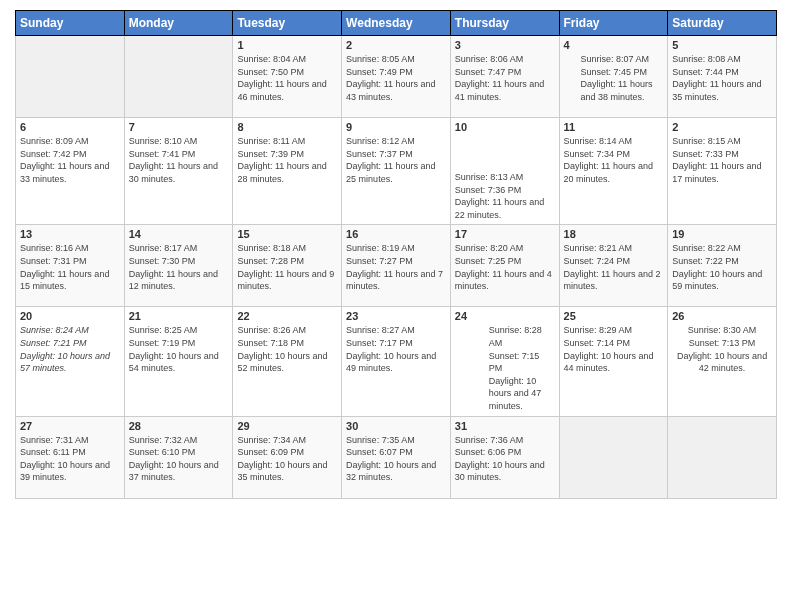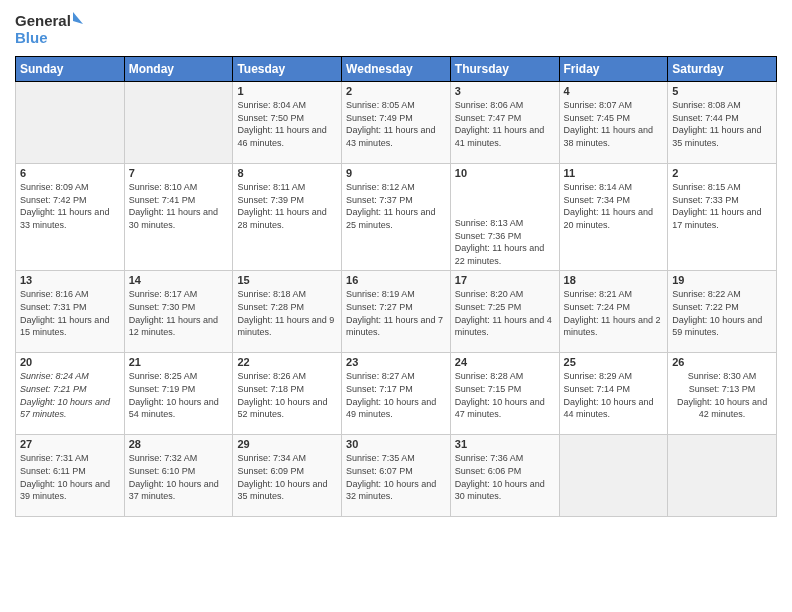--- a/index.html
+++ b/index.html
@@ -82,33 +82,20 @@
       line-height: 1.4;
     }
     .empty-cell {
       background: #f0f0f0 !important;
     }
   </style>
 </head>
 <body>
 
 <div class="page">
-  <div class="header">
-    <div class="logo">
-        <svg width="70" height="38">
-    <text x="0" y="16" font-size="15" font-weight="bold" font-family="Arial" fill="#333">General</text>
-    <text x="0" y="33" font-size="15" font-weight="bold" font-family="Arial" fill="#4a90d9">Blue</text>
-    <polygon points="58,2 68,14 58,11" fill="#4a90d9"></polygon>
-  </svg>
-      </div>
-    <div class="title-block">
-      <div class="month-title"></div>
-      <div class="location"></div>
-    </div>
-  </div>
 
   <table class="calendar">
     <thead>
       <tr>
       <th>Sunday</th>
           <th>Monday</th>
           <th>Tuesday</th>
           <th>Wednesday</th>
           <th>Thursday</th>
           <th>Friday</th>
@@ -132,21 +119,21 @@
 Daylight: 11 hours and 43 minutes.</div>
           </td>
           <td>
             <span class="day-num">3</span>
             <div class="day-info" style="white-space: pre-line;">Sunrise: 8:06 AM
 Sunset: 7:47 PM
 Daylight: 11 hours and 41 minutes.</div>
           </td>
           <td>
             <span class="day-num">4</span>
-            <div class="day-info" style="white-space: pre-line;">Sunrise: 8:07 AM
+            <div class="day-info" style="white-space: pre-line; margin-left: 17px;">Sunrise: 8:07 AM
 Sunset: 7:45 PM
 Daylight: 11 hours and 38 minutes.</div>
           </td>
           <td>
             <span class="day-num">5</span>
             <div class="day-info" style="white-space: pre-line;">Sunrise: 8:08 AM
 Sunset: 7:44 PM
 Daylight: 11 hours and 35 minutes.</div>
           </td>
         </tr>
@@ -258,21 +245,21 @@
 Daylight: 10 hours and 52 minutes.</div>
           </td>
           <td>
             <span class="day-num">23</span>
             <div class="day-info" style="white-space: pre-line;">Sunrise: 8:27 AM
 Sunset: 7:17 PM
 Daylight: 10 hours and 49 minutes.</div>
           </td>
           <td>
             <span class="day-num">24</span>
-            <div class="day-info" style="white-space: pre-line;">Sunrise: 8:28 AM
+            <div class="day-info" style="white-space: pre-line; margin-left: 34px;">Sunrise: 8:28 AM
 Sunset: 7:15 PM
 Daylight: 10 hours and 47 minutes.</div>
           </td>
           <td>
             <span class="day-num">25</span>
             <div class="day-info" style="white-space: pre-line;">Sunrise: 8:29 AM
 Sunset: 7:14 PM
 Daylight: 10 hours and 44 minutes.</div>
           </td>
           <td>

